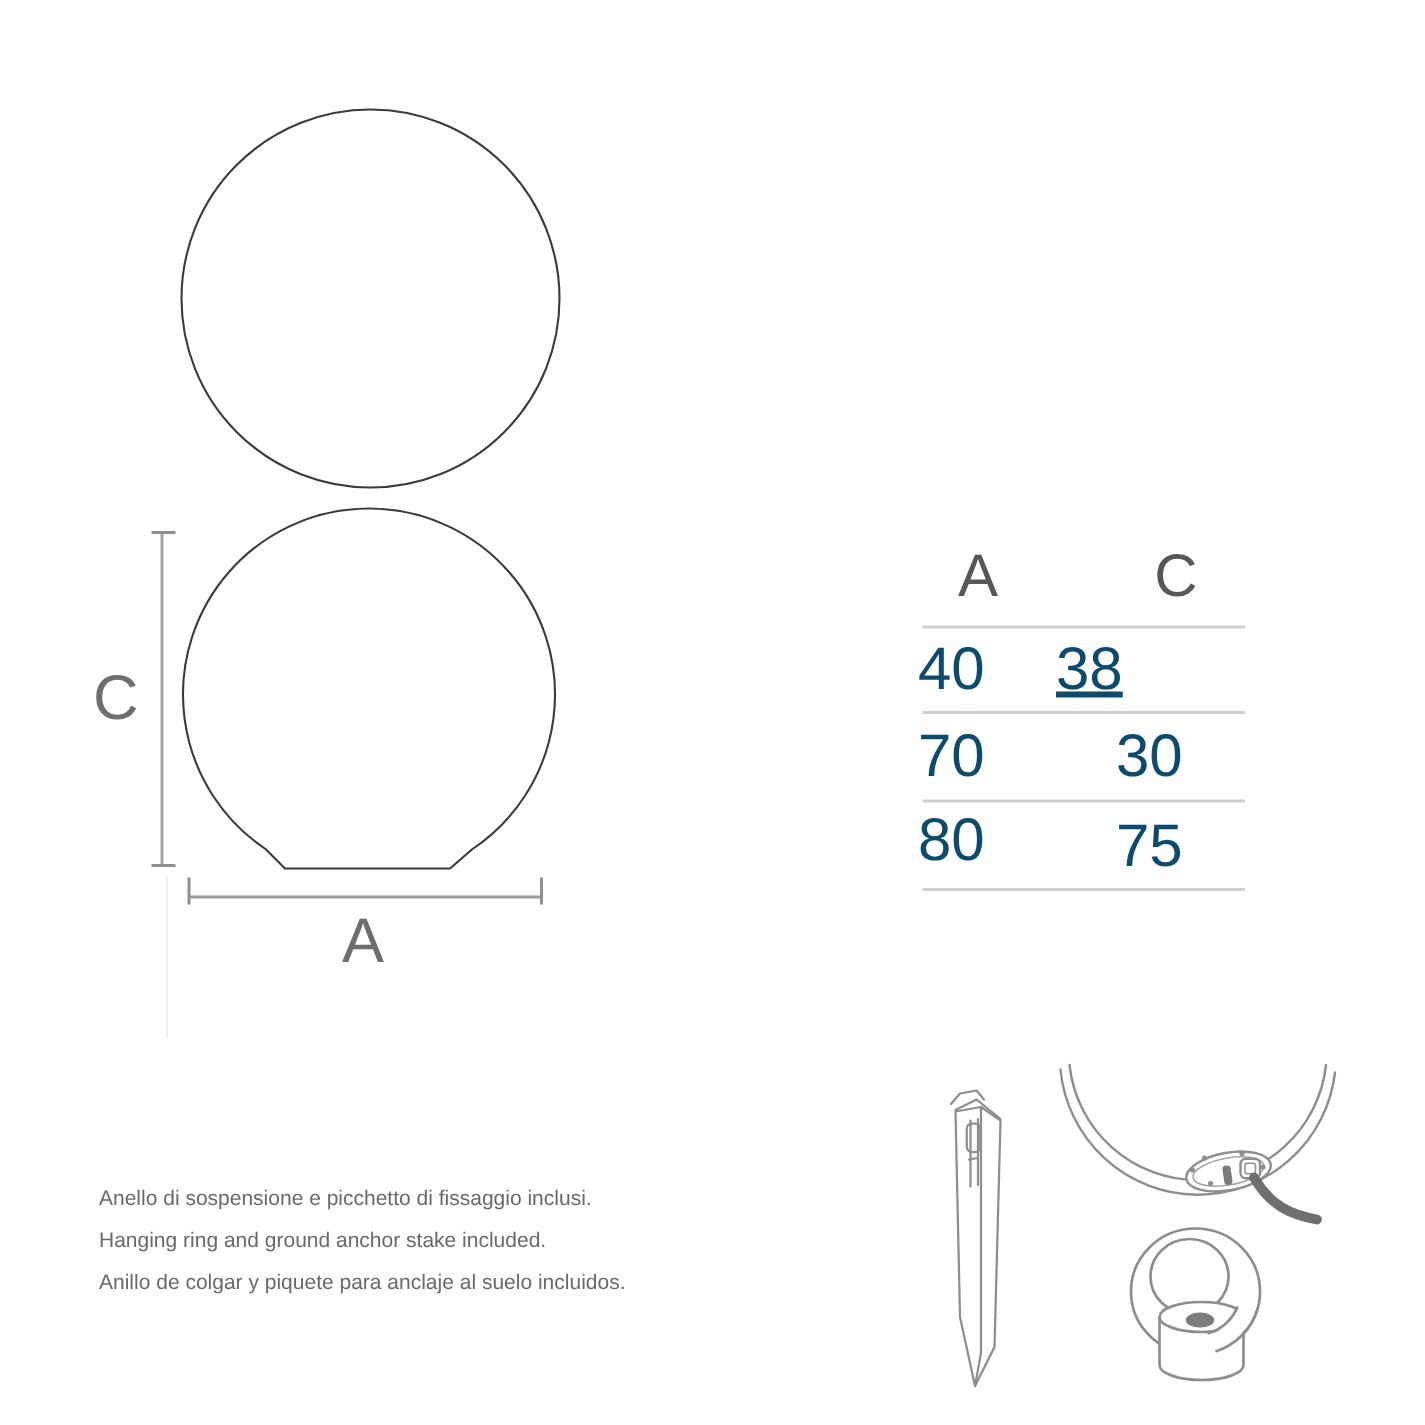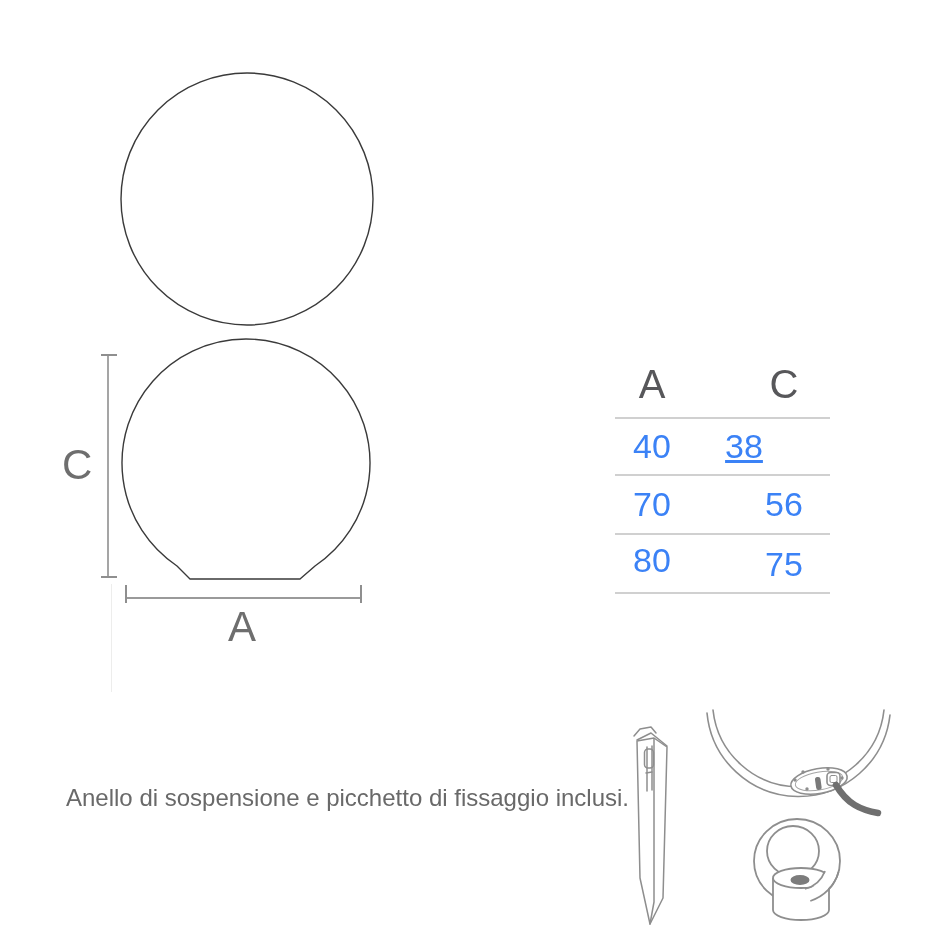--- a/index.html
+++ b/index.html
@@ -18,27 +18,27 @@
   .dim-label{
     position:absolute;
     font-size:42px;line-height:42px;
     color:#6e6e6e;
   }
   .tbl-head{
     position:absolute;width:80px;text-align:center;
     font-size:40px;line-height:40px;color:#57575a;
   }
   .tbl-cell{
-    position:absolute;width:80px;text-align:center;
-    font-size:34px;line-height:34px;color:#3b82f6;
+    position:absolute;width:80px;text-align:left;
+    font-size:40px;line-height:34px;color:#0c4a6e;
   }
   .tbl-rule{position:absolute;left:615px;width:215px;height:2px;background:#d0d0d0;}
   .notes{
     position:absolute;left:66px;top:784px;
-    font-size:24px;line-height:28.2px;color:#696969;
+    font-size:14px;line-height:28.2px;color:#696969;
     white-space:nowrap;
   }
 </style>
 </head>
 <body>
 
 <div class="stage">
 
   <svg class="lineart" width="950" height="950" viewBox="0 0 950 950">
 
@@ -106,27 +106,29 @@
     <div class="tbl-head" style="left:744px;top:364px;">C</div>
 
     <div class="tbl-rule" style="top:417px;"></div>
 
     <div class="tbl-cell" style="left:612px;top:429px;">40</div>
     <div class="tbl-cell" style="left:704px;top:429px;text-decoration:underline;">38</div>
 
     <div class="tbl-rule" style="top:474px;"></div>
 
     <div class="tbl-cell" style="left:612px;top:487px;">70</div>
-    <div class="tbl-cell" style="left:744px;top:487px;">56</div>
+    <div class="tbl-cell" style="left:744px;top:487px;">30</div>
 
     <div class="tbl-rule" style="top:533px;"></div>
 
     <div class="tbl-cell" style="left:612px;top:543px;">80</div>
     <div class="tbl-cell" style="left:744px;top:547px;">75</div>
 
     <div class="tbl-rule" style="top:592px;"></div>
   </div>
 
   <div class="notes">
     <div>Anello di sospensione e picchetto di fissaggio inclusi.</div>
+    <div>Hanging ring and ground anchor stake included.</div>
+    <div>Anillo de colgar y piquete para anclaje al suelo incluidos.</div>
   </div>
 
 </div>
 
 </body></html>

